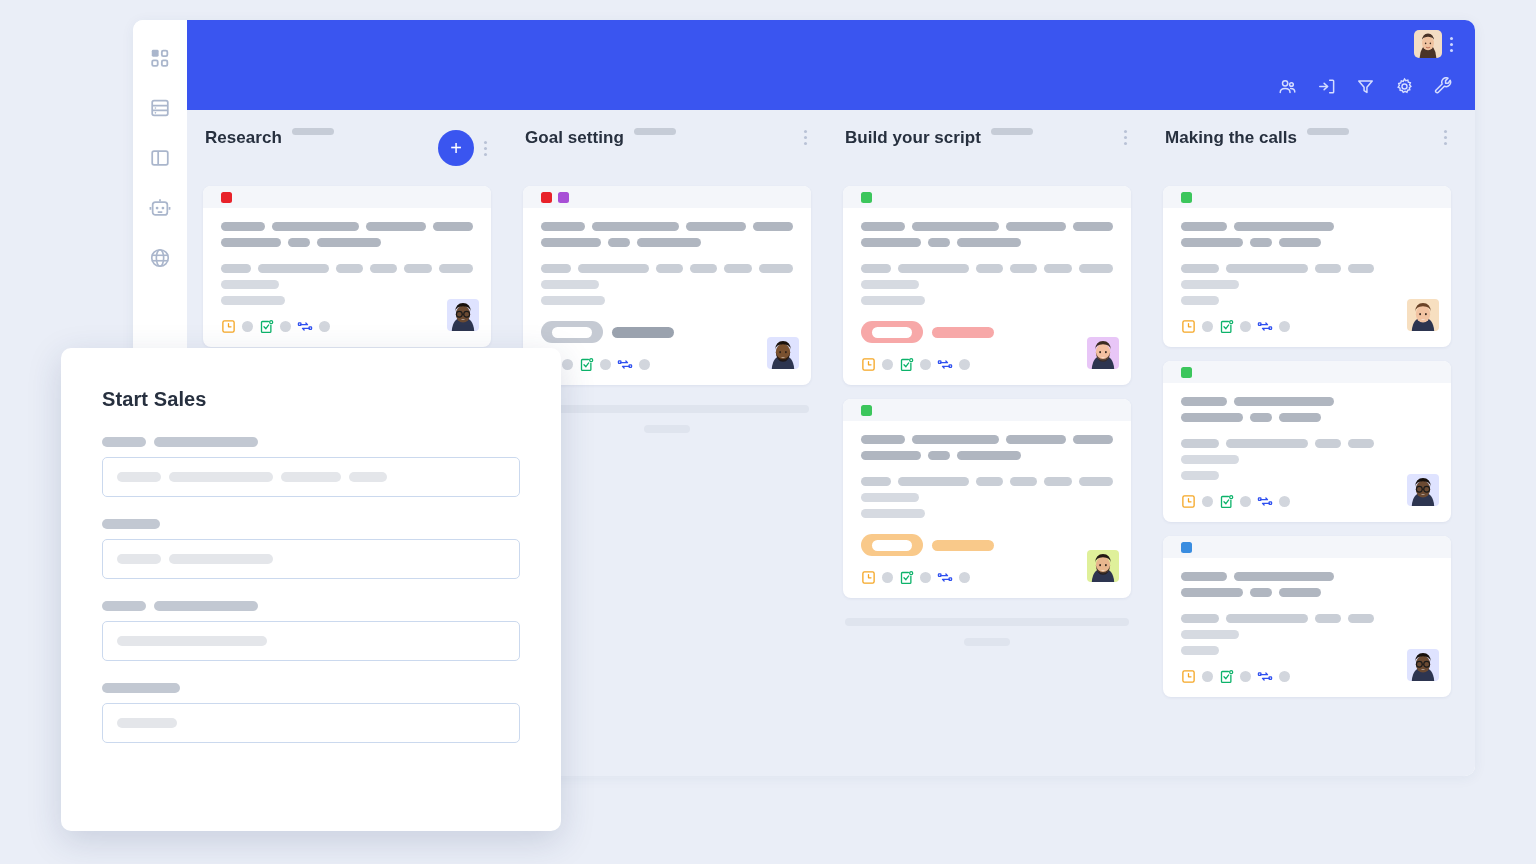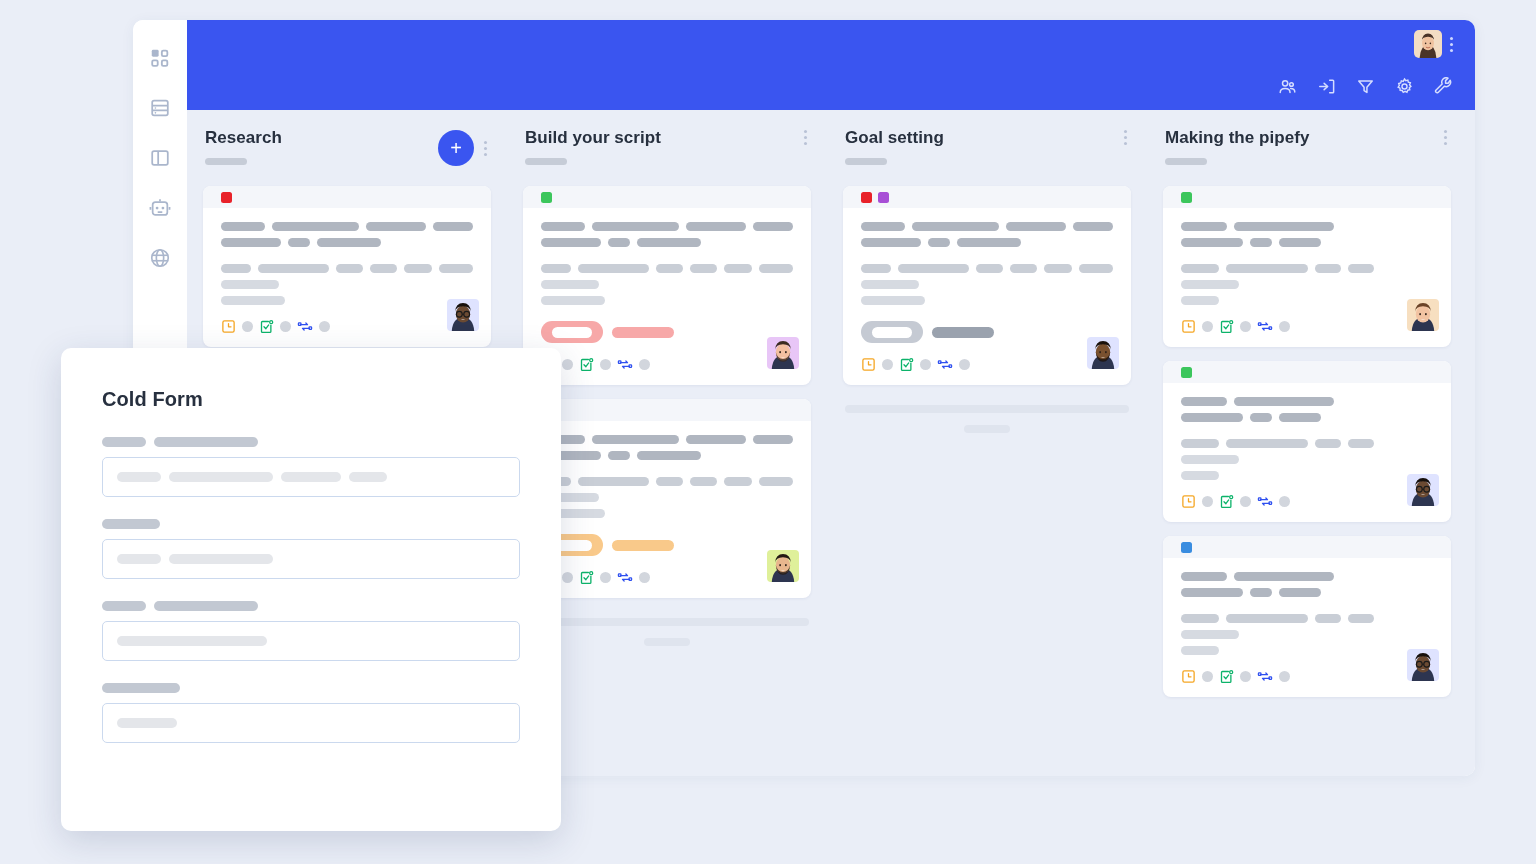--- a/index.html
+++ b/index.html
@@ -128,21 +128,21 @@
     padding: 0 16px;
     position: relative;
   }
   .col-head {
     display: flex;
     align-items: flex-start;
     justify-content: space-between;
     padding: 0 4px 0 2px;
     height: 58px;
   }
-  .col-title-wrap { display:flex; flex-direction:column; gap: 10px; }
+  .col-title-wrap { display:flex; flex-direction:row; gap: 10px; }
   .col-title {
     font-size: 17px;
     font-weight: 700;
     color: #27303f;
     letter-spacing: 0.05px;
   }
   .col-sub-bar {
     width: 42px; height: 7px; border-radius: 4px; background: #c6ccd7;
   }
   .col-head-actions { display:flex; align-items:center; gap: 10px; padding-top: 2px;}
@@ -473,20 +473,118 @@
                     </g>
     <path d="M16.5 24.6 Q20 27.4 23.5 24.6 Q20 26.2 16.5 24.6 Z" fill="#ffffff"></path>
   </svg></span>
               </div>
             </div>
           </div>
         </div>
         <div class="column">
           <div class="col-head">
       <div class="col-title-wrap">
+        <div class="col-title">Goal setting</div>
+        <span class="col-sub-bar"></span>
+      </div>
+      <div class="col-head-actions">
+              <span class="kebab-v kebab-dark">
+                <i></i>
+                <i></i>
+                <i></i>
+              </span>
+      </div>
+          </div>
+          <div class="col-cards">
+            <div class="card">
+              <div class="card-top">
+                <span class="tag-sq" style="background:#e8222a"></span>
+                <span class="tag-sq" style="background:#a84fd6"></span>
+              </div>
+              <div class="card-body">
+                <div class="sk-row">
+                  <span class="sk sk-dark" style="width:46px"></span>
+                  <span class="sk sk-dark" style="width:90px"></span>
+                  <span class="sk sk-dark" style="width:62px"></span>
+                  <span class="sk sk-dark" style="width:42px"></span>
+                </div>
+                <div class="sk-row">
+                  <span class="sk sk-dark" style="width:60px"></span>
+                  <span class="sk sk-dark" style="width:22px"></span>
+                  <span class="sk sk-dark" style="width:64px"></span>
+                </div>
+                <div class="gap-lg">
+                  <div class="sk-row">
+                    <span class="sk sk-mid" style="width:38px"></span>
+                    <span class="sk sk-mid" style="width:92px"></span>
+                    <span class="sk sk-mid" style="width:34px"></span>
+                    <span class="sk sk-mid" style="width:34px"></span>
+                    <span class="sk sk-mid" style="width:36px"></span>
+                    <span class="sk sk-mid" style="width:44px"></span>
+                  </div>
+                  <div class="sk-row">
+                    <span class="sk sk-lite" style="width:58px"></span>
+                  </div>
+                  <div class="sk-row">
+                    <span class="sk sk-lite" style="width:64px"></span>
+                  </div>
+                </div>
+                <div class="badge-row">
+      <span class="badge-pill" style="background:#c5cad3;width:62px">
+                    <i style="width:40px"></i>
+                  </span>
+      <span class="badge-bar" style="background:#9aa2ae;width:62px"></span>
+    </div>
+                <div class="meta-row">
+                  <span class="meta-ico">
+    <svg width="15" height="15" viewBox="0 0 24 24" fill="none" stroke="#f5a623" stroke-width="2.1" stroke-linecap="round" stroke-linejoin="round">
+      <rect x="3" y="3" width="18" height="18" rx="2.5"></rect>
+      <polyline points="12,7.5 12,12.5 16,12.5"></polyline>
+    </svg>
+                  </span>
+                  <span class="meta-dot"></span>
+                  <span class="meta-ico">
+    <svg width="15" height="15" viewBox="0 0 24 24" fill="none" stroke="#0cb36a" stroke-width="2.1" stroke-linecap="round" stroke-linejoin="round">
+      <path d="M19 10 V20 a1.5 1.5 0 0 1 -1.5 1.5 H5.5 A1.5 1.5 0 0 1 4 20 V5.5 A1.5 1.5 0 0 1 5.5 4 H15"></path>
+      <polyline points="8,12.5 11,15.5 15.5,9.5"></polyline>
+      <circle cx="19.5" cy="5" r="2.4"></circle>
+    </svg>
+                  </span>
+                  <span class="meta-dot"></span>
+                  <span class="meta-ico">
+    <svg width="16" height="15" viewBox="0 0 24 24" fill="none" stroke="#2f50f0" stroke-width="2.1" stroke-linecap="round" stroke-linejoin="round">
+      <path d="M5 9 h11 l-2.6 -2.6"></path>
+      <path d="M19 15 H8 l2.6 2.6"></path>
+      <rect x="1.5" y="6.3" width="4" height="4" rx="1"></rect>
+      <rect x="18.5" y="12.5" width="4" height="4" rx="1"></rect>
+    </svg>
+                  </span>
+                  <span class="meta-dot"></span>
+                </div>
+                <span class="card-avatar"><svg width="32" height="32" viewBox="0 0 40 40">
+    <rect width="40" height="40" fill="#dfe3ff"></rect>
+    <path d="M6 40 Q7 24 20 22.5 Q33 24 34 40 Z" fill="#2d3550"></path>
+    <ellipse cx="20" cy="19" rx="9" ry="10.5" fill="#7a512f"></ellipse>
+    <path d="M10 16 Q11 5 20 5 Q29 5 30 16 Q29 9.5 20 9 Q11 9.5 10 16 Z" fill="#1b120c"></path>
+    <path d="M11 19 Q12 31 20 31 Q28 31 29 19 Q27 27 20 27.5 Q13 27 11 19 Z" fill="#1b120c" opacity=".8"></path>
+    <ellipse cx="16.4" cy="19" rx="1.1" ry="1.4" fill="#2b2018"></ellipse>
+                    <ellipse cx="23.6" cy="19" rx="1.1" ry="1.4" fill="#2b2018"></ellipse>
+    <path d="M16.5 24.6 Q20 27.4 23.5 24.6 Q20 26.2 16.5 24.6 Z" fill="#ffffff"></path>
+  </svg></span>
+              </div>
+            </div>
+          </div>
+          <div class="ghost-wrap">
+      <div class="ghost-bar"></div>
+      <div class="ghost-bar sm"></div>
+    </div>
+        </div>
+        <div class="column">
+          <div class="col-head">
+      <div class="col-title-wrap">
         <div class="col-title">Build your script</div>
         <span class="col-sub-bar"></span>
       </div>
       <div class="col-head-actions">
               <span class="kebab-v kebab-dark">
                 <i></i>
                 <i></i>
                 <i></i>
               </span>
       </div>
@@ -646,119 +744,21 @@
             </div>
           </div>
           <div class="ghost-wrap">
       <div class="ghost-bar"></div>
       <div class="ghost-bar sm"></div>
     </div>
         </div>
         <div class="column">
           <div class="col-head">
       <div class="col-title-wrap">
-        <div class="col-title">Goal setting</div>
-        <span class="col-sub-bar"></span>
-      </div>
-      <div class="col-head-actions">
-              <span class="kebab-v kebab-dark">
-                <i></i>
-                <i></i>
-                <i></i>
-              </span>
-      </div>
-          </div>
-          <div class="col-cards">
-            <div class="card">
-              <div class="card-top">
-                <span class="tag-sq" style="background:#e8222a"></span>
-                <span class="tag-sq" style="background:#a84fd6"></span>
-              </div>
-              <div class="card-body">
-                <div class="sk-row">
-                  <span class="sk sk-dark" style="width:46px"></span>
-                  <span class="sk sk-dark" style="width:90px"></span>
-                  <span class="sk sk-dark" style="width:62px"></span>
-                  <span class="sk sk-dark" style="width:42px"></span>
-                </div>
-                <div class="sk-row">
-                  <span class="sk sk-dark" style="width:60px"></span>
-                  <span class="sk sk-dark" style="width:22px"></span>
-                  <span class="sk sk-dark" style="width:64px"></span>
-                </div>
-                <div class="gap-lg">
-                  <div class="sk-row">
-                    <span class="sk sk-mid" style="width:38px"></span>
-                    <span class="sk sk-mid" style="width:92px"></span>
-                    <span class="sk sk-mid" style="width:34px"></span>
-                    <span class="sk sk-mid" style="width:34px"></span>
-                    <span class="sk sk-mid" style="width:36px"></span>
-                    <span class="sk sk-mid" style="width:44px"></span>
-                  </div>
-                  <div class="sk-row">
-                    <span class="sk sk-lite" style="width:58px"></span>
-                  </div>
-                  <div class="sk-row">
-                    <span class="sk sk-lite" style="width:64px"></span>
-                  </div>
-                </div>
-                <div class="badge-row">
-      <span class="badge-pill" style="background:#c5cad3;width:62px">
-                    <i style="width:40px"></i>
-                  </span>
-      <span class="badge-bar" style="background:#9aa2ae;width:62px"></span>
-    </div>
-                <div class="meta-row">
-                  <span class="meta-ico">
-    <svg width="15" height="15" viewBox="0 0 24 24" fill="none" stroke="#f5a623" stroke-width="2.1" stroke-linecap="round" stroke-linejoin="round">
-      <rect x="3" y="3" width="18" height="18" rx="2.5"></rect>
-      <polyline points="12,7.5 12,12.5 16,12.5"></polyline>
-    </svg>
-                  </span>
-                  <span class="meta-dot"></span>
-                  <span class="meta-ico">
-    <svg width="15" height="15" viewBox="0 0 24 24" fill="none" stroke="#0cb36a" stroke-width="2.1" stroke-linecap="round" stroke-linejoin="round">
-      <path d="M19 10 V20 a1.5 1.5 0 0 1 -1.5 1.5 H5.5 A1.5 1.5 0 0 1 4 20 V5.5 A1.5 1.5 0 0 1 5.5 4 H15"></path>
-      <polyline points="8,12.5 11,15.5 15.5,9.5"></polyline>
-      <circle cx="19.5" cy="5" r="2.4"></circle>
-    </svg>
-                  </span>
-                  <span class="meta-dot"></span>
-                  <span class="meta-ico">
-    <svg width="16" height="15" viewBox="0 0 24 24" fill="none" stroke="#2f50f0" stroke-width="2.1" stroke-linecap="round" stroke-linejoin="round">
-      <path d="M5 9 h11 l-2.6 -2.6"></path>
-      <path d="M19 15 H8 l2.6 2.6"></path>
-      <rect x="1.5" y="6.3" width="4" height="4" rx="1"></rect>
-      <rect x="18.5" y="12.5" width="4" height="4" rx="1"></rect>
-    </svg>
-                  </span>
-                  <span class="meta-dot"></span>
-                </div>
-                <span class="card-avatar"><svg width="32" height="32" viewBox="0 0 40 40">
-    <rect width="40" height="40" fill="#dfe3ff"></rect>
-    <path d="M6 40 Q7 24 20 22.5 Q33 24 34 40 Z" fill="#2d3550"></path>
-    <ellipse cx="20" cy="19" rx="9" ry="10.5" fill="#7a512f"></ellipse>
-    <path d="M10 16 Q11 5 20 5 Q29 5 30 16 Q29 9.5 20 9 Q11 9.5 10 16 Z" fill="#1b120c"></path>
-    <path d="M11 19 Q12 31 20 31 Q28 31 29 19 Q27 27 20 27.5 Q13 27 11 19 Z" fill="#1b120c" opacity=".8"></path>
-    <ellipse cx="16.4" cy="19" rx="1.1" ry="1.4" fill="#2b2018"></ellipse>
-                    <ellipse cx="23.6" cy="19" rx="1.1" ry="1.4" fill="#2b2018"></ellipse>
-    <path d="M16.5 24.6 Q20 27.4 23.5 24.6 Q20 26.2 16.5 24.6 Z" fill="#ffffff"></path>
-  </svg></span>
-              </div>
-            </div>
-          </div>
-          <div class="ghost-wrap">
-      <div class="ghost-bar"></div>
-      <div class="ghost-bar sm"></div>
-    </div>
-        </div>
-        <div class="column">
-          <div class="col-head">
-      <div class="col-title-wrap">
-        <div class="col-title">Making the pipefy</div>
+        <div class="col-title">Making the calls</div>
         <span class="col-sub-bar"></span>
       </div>
       <div class="col-head-actions">
               <span class="kebab-v kebab-dark">
                 <i></i>
                 <i></i>
                 <i></i>
               </span>
       </div>
           </div>
@@ -967,21 +967,21 @@
   </svg></span>
               </div>
             </div>
           </div>
         </div>
       </section>
   </div>
 </div>
 
 <div id="start-form">
-  <div id="form-title">Cold Form</div>
+  <div id="form-title">Start Sales</div>
   <div id="form-fields">
       <div class="form-field">
       <div class="field-label-row">
           <span class="lab" style="width:44px"></span>
           <span class="lab" style="width:104px"></span>
         </div>
       <div class="field-box">
           <span class="ph" style="width:44px"></span>
           <span class="ph" style="width:104px"></span>
           <span class="ph" style="width:60px"></span>

